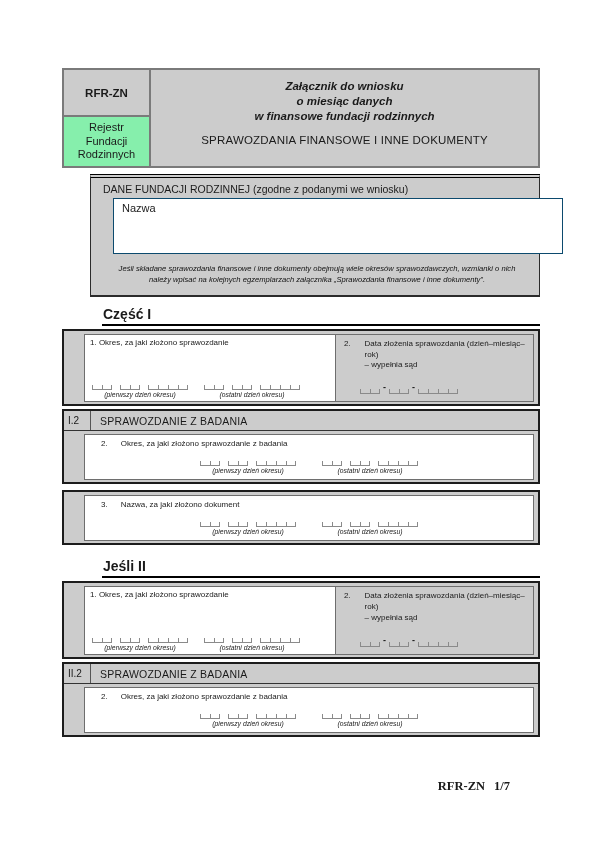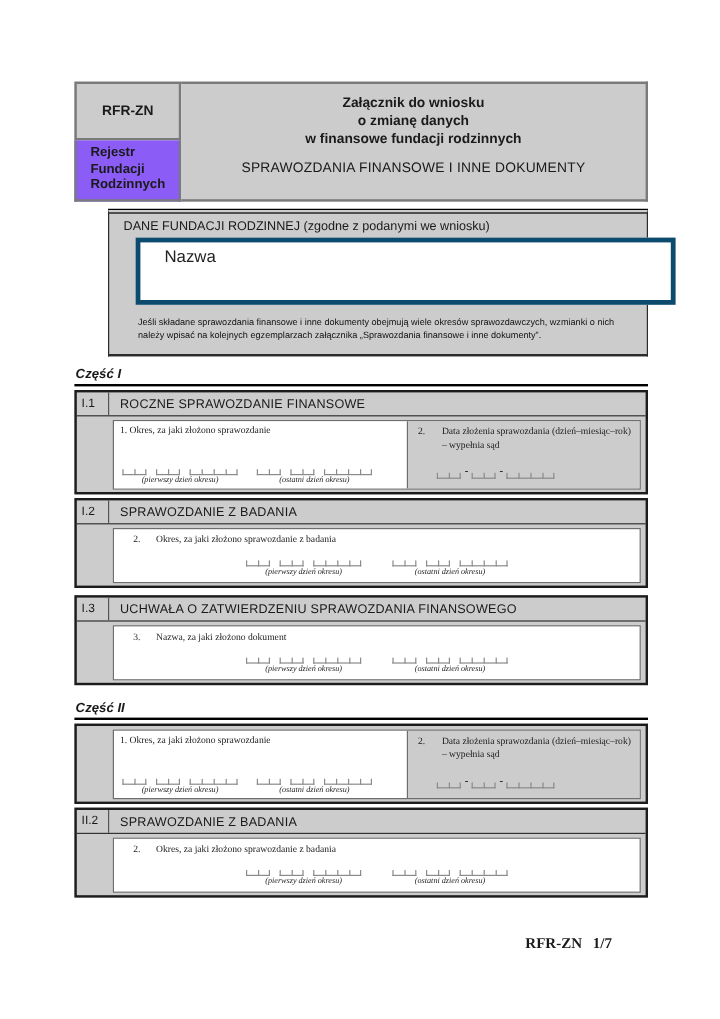--- a/index.html
+++ b/index.html
@@ -12,65 +12,65 @@
 
   
   .header { display:flex; height:100px; }
   .h-left { width:89px; display:flex; flex-direction:column; }
   .h-code {
     height:49px; background:var(--gray); border:2px solid #7a7a7a;
     display:flex; align-items:center; justify-content:center;
     font-weight:bold; font-size:11.5px;
   }
   .h-reg {
-    flex:1; background:#8b5cf6; border:2px solid #7a7a7a; border-top:none;
-    display:flex; align-items:center; justify-content:center; 
-    font-weight:bold; font-size:11px; line-height:1.25;
+    flex:1; background:#86efac; border:2px solid #7a7a7a; border-top:none;
+    display:flex; align-items:center; justify-content:center; text-align:center;
+    font-weight:normal; font-size:11px; line-height:1.25;
   }
   .h-right {
     flex:1; background:var(--gray); border:2px solid #7a7a7a; border-left:none;
     text-align:center; padding:9px 8px 0;
   }
-  .h-title { font-weight:bold; font-size:11.5px; line-height:1.3; }
+  .h-title { font-weight:bold; font-size:11.5px; line-height:1.3;font-style:italic; }
   .h-sub { font-weight:normal; font-size:11.5px; margin-top:10px; letter-spacing:.2px; }
 
   
   .dane {
     margin-top:6px; background:var(--gray);
     border:1px solid #2b2b2b; border-top:4px double #000; border-bottom:2px solid #2b2b2b;
     padding:3px 0 9px;
     margin-left:28px;
   }
   .dane-title { font-size:10.5px; padding:2px 12px 3px; }
   .nazwa-box {
     margin-left:22px; width:450px; height:56px; background:#fff;
-    border:4px solid #0c4a6e; padding:3px 20px; font-size:14px; color:#222;
+    border:1px solid #0c4a6e; padding:3px 8px; font-size:11px; color:#222;
   }
   .dane-note {
-    font-size:7.6px; line-height:1.5;
-    margin:9px 20px 0 24px; color:#111;
+    font-style:italic; font-size:7.6px; line-height:1.5;
+    margin:9px 20px 0 24px; color:#111;text-align:center;
   }
 
   
   .part-heading {
     margin-top:9px; padding:0 0 2px 1px; border-bottom:2px solid #000;
-    font-weight:bold; font-style:italic; font-size:11px;
+    font-weight:bold; font-size:14px;margin-left:40px;
   }
   .part-heading.second { margin-top:13px; }
 
   
   .sec { margin-top:3px; background:var(--gray); border:2px solid #1c1c1c; }
   .sec.gap6 { margin-top:6px; }
   .sec-head { display:flex; align-items:stretch; border-bottom:1px solid #333; }
   .sec-id {
     width:27px; flex:0 0 27px; padding:4px 0 3px 4px; font-size:10px;
     border-right:1px solid #555;
   }
   .sec-title { padding:4px 4px 3px 9px; font-size:10.5px; letter-spacing:.2px; }
-  .sec-body { padding:3px 4px 2px 30px;font-family:Liberation Serif, serif; }
+  .sec-body { padding:3px 4px 2px 20px; }
 
   .field-box { background:#fff; border:1px solid #6e6e6e; }
   .split { display:flex; background:transparent; }
   .split .period-cell { width:56%; background:#fff; border-right:1px solid #6e6e6e; }
   .split .court-cell { width:44%; background:var(--gray); }
 
   .period-cell {
     display:flex; flex-direction:column; justify-content:space-between;
     min-height:56px; padding:3px 4px 2px 5px;
   }
@@ -114,229 +114,36 @@
         <div>
           <div>Rejestr</div>
           <div>Fundacji</div>
           <div>Rodzinnych</div>
         </div>
       </div>
     </div>
     <div class="h-right">
       <div class="h-title">
         <div>Załącznik do wniosku</div>
-        <div>o zmianę danych</div>
+        <div>o miesiąc danych</div>
         <div>w finansowe fundacji rodzinnych</div>
       </div>
       <div class="h-sub">SPRAWOZDANIA FINANSOWE I INNE DOKUMENTY</div>
     </div>
   </div>
 
   <div class="dane">
     <div class="dane-title">DANE FUNDACJI RODZINNEJ (zgodne z podanymi we wniosku)</div>
     <div class="nazwa-box">
       <span>Nazwa</span>
     </div>
     <div class="dane-note">Jeśli składane sprawozdania finansowe i inne dokumenty obejmują wiele okresów sprawozdawczych, wzmianki o nich należy wpisać na kolejnych egzemplarzach załącznika „Sprawozdania finansowe i inne dokumenty”.</div>
   </div>
 
   <div class="part-heading">Część I</div>
-
-  <div class="sec">
-    <div class="sec-head">
-      <div class="sec-id">I.1</div>
-      <div class="sec-title">ROCZNE SPRAWOZDANIE FINANSOWE</div>
-    </div>
-    <div class="sec-body">
-      <div class="field-box split">
-        <div class="period-cell">
-          <div class="field-label">1. Okres, za jaki złożono sprawozdanie</div>
-          <div class="period-row">
-            <div class="date-group">
-              <div class="combs">
-                <span class="comb">
-                    <span class="c"></span>
-                    <span class="c"></span>
-                  </span>
-                <span class="comb">
-                    <span class="c"></span>
-                    <span class="c"></span>
-                  </span>
-                <span class="comb">
-                    <span class="c"></span>
-                    <span class="c"></span>
-                    <span class="c"></span>
-                    <span class="c"></span>
-                  </span>
-              </div>
-              <div class="caption">(pierwszy dzień okresu)</div>
-            </div>
-            <div class="date-group">
-              <div class="combs">
-                <span class="comb">
-                    <span class="c"></span>
-                    <span class="c"></span>
-                  </span>
-                <span class="comb">
-                    <span class="c"></span>
-                    <span class="c"></span>
-                  </span>
-                <span class="comb">
-                    <span class="c"></span>
-                    <span class="c"></span>
-                    <span class="c"></span>
-                    <span class="c"></span>
-                  </span>
-              </div>
-              <div class="caption">(ostatni dzień okresu)</div>
-            </div>
-          </div>
-        </div>
-        <div class="court-cell">
-          <div class="court-label">
-            <span>2.</span>
-            <span>
-              <span>Data złożenia sprawozdania (dzień–miesiąc–rok)</span><br>
-              <span>– wypełnia sąd</span>
-            </span>
-          </div>
-          <div class="court-combs">
-            <span class="comb">
-                <span class="c"></span>
-                <span class="c"></span>
-              </span>
-            <span class="dash">-</span>
-            <span class="comb">
-                <span class="c"></span>
-                <span class="c"></span>
-              </span>
-            <span class="dash">-</span>
-            <span class="comb">
-                <span class="c"></span>
-                <span class="c"></span>
-                <span class="c"></span>
-                <span class="c"></span>
-              </span>
-          </div>
-        </div>
-      </div>
-    </div>
-  </div>
-
-  <div class="sec">
-    <div class="sec-head">
-      <div class="sec-id">I.2</div>
-      <div class="sec-title">SPRAWOZDANIE Z BADANIA</div>
-    </div>
-    <div class="sec-body">
-      <div class="field-box full">
-        <div class="fw-label">
-          <span>2.</span>
-          <span>Okres, za jaki złożono sprawozdanie z badania</span>
-        </div>
-        <div class="period-row centered">
-          <div class="date-group">
-            <div class="combs">
-              <span class="comb">
-                  <span class="c"></span>
-                  <span class="c"></span>
-                </span>
-              <span class="comb">
-                  <span class="c"></span>
-                  <span class="c"></span>
-                </span>
-              <span class="comb">
-                  <span class="c"></span>
-                  <span class="c"></span>
-                  <span class="c"></span>
-                  <span class="c"></span>
-                </span>
-            </div>
-            <div class="caption">(pierwszy dzień okresu)</div>
-          </div>
-          <div class="date-group">
-            <div class="combs">
-              <span class="comb">
-                  <span class="c"></span>
-                  <span class="c"></span>
-                </span>
-              <span class="comb">
-                  <span class="c"></span>
-                  <span class="c"></span>
-                </span>
-              <span class="comb">
-                  <span class="c"></span>
-                  <span class="c"></span>
-                  <span class="c"></span>
-                  <span class="c"></span>
-                </span>
-            </div>
-            <div class="caption">(ostatni dzień okresu)</div>
-          </div>
-        </div>
-      </div>
-    </div>
-  </div>
-
-  <div class="sec gap6">
-    <div class="sec-head">
-      <div class="sec-id">I.3</div>
-      <div class="sec-title">UCHWAŁA O ZATWIERDZENIU SPRAWOZDANIA FINANSOWEGO</div>
-    </div>
-    <div class="sec-body">
-      <div class="field-box full">
-        <div class="fw-label">
-          <span>3.</span>
-          <span>Nazwa, za jaki złożono dokument</span>
-        </div>
-        <div class="period-row centered">
-          <div class="date-group">
-            <div class="combs">
-              <span class="comb">
-                  <span class="c"></span>
-                  <span class="c"></span>
-                </span>
-              <span class="comb">
-                  <span class="c"></span>
-                  <span class="c"></span>
-                </span>
-              <span class="comb">
-                  <span class="c"></span>
-                  <span class="c"></span>
-                  <span class="c"></span>
-                  <span class="c"></span>
-                </span>
-            </div>
-            <div class="caption">(pierwszy dzień okresu)</div>
-          </div>
-          <div class="date-group">
-            <div class="combs">
-              <span class="comb">
-                  <span class="c"></span>
-                  <span class="c"></span>
-                </span>
-              <span class="comb">
-                  <span class="c"></span>
-                  <span class="c"></span>
-                </span>
-              <span class="comb">
-                  <span class="c"></span>
-                  <span class="c"></span>
-                  <span class="c"></span>
-                  <span class="c"></span>
-                </span>
-            </div>
-            <div class="caption">(ostatni dzień okresu)</div>
-          </div>
-        </div>
-      </div>
-    </div>
-  </div>
-
-  <div class="part-heading second">Część II</div>
 
   <div class="sec">
     <div class="sec-body">
       <div class="field-box split">
         <div class="period-cell">
           <div class="field-label">1. Okres, za jaki złożono sprawozdanie</div>
           <div class="period-row">
             <div class="date-group">
               <div class="combs">
                 <span class="comb">
@@ -403,21 +210,21 @@
                 <span class="c"></span>
               </span>
           </div>
         </div>
       </div>
     </div>
   </div>
 
   <div class="sec">
     <div class="sec-head">
-      <div class="sec-id">II.2</div>
+      <div class="sec-id">I.2</div>
       <div class="sec-title">SPRAWOZDANIE Z BADANIA</div>
     </div>
     <div class="sec-body">
       <div class="field-box full">
         <div class="fw-label">
           <span>2.</span>
           <span>Okres, za jaki złożono sprawozdanie z badania</span>
         </div>
         <div class="period-row centered">
           <div class="date-group">
@@ -456,18 +263,203 @@
                   <span class="c"></span>
                 </span>
             </div>
             <div class="caption">(ostatni dzień okresu)</div>
           </div>
         </div>
       </div>
     </div>
   </div>
 
+  <div class="sec gap6">
+    <div class="sec-body">
+      <div class="field-box full">
+        <div class="fw-label">
+          <span>3.</span>
+          <span>Nazwa, za jaki złożono dokument</span>
+        </div>
+        <div class="period-row centered">
+          <div class="date-group">
+            <div class="combs">
+              <span class="comb">
+                  <span class="c"></span>
+                  <span class="c"></span>
+                </span>
+              <span class="comb">
+                  <span class="c"></span>
+                  <span class="c"></span>
+                </span>
+              <span class="comb">
+                  <span class="c"></span>
+                  <span class="c"></span>
+                  <span class="c"></span>
+                  <span class="c"></span>
+                </span>
+            </div>
+            <div class="caption">(pierwszy dzień okresu)</div>
+          </div>
+          <div class="date-group">
+            <div class="combs">
+              <span class="comb">
+                  <span class="c"></span>
+                  <span class="c"></span>
+                </span>
+              <span class="comb">
+                  <span class="c"></span>
+                  <span class="c"></span>
+                </span>
+              <span class="comb">
+                  <span class="c"></span>
+                  <span class="c"></span>
+                  <span class="c"></span>
+                  <span class="c"></span>
+                </span>
+            </div>
+            <div class="caption">(ostatni dzień okresu)</div>
+          </div>
+        </div>
+      </div>
+    </div>
+  </div>
+
+  <div class="part-heading second">Jeśli II</div>
+
+  <div class="sec">
+    <div class="sec-body">
+      <div class="field-box split">
+        <div class="period-cell">
+          <div class="field-label">1. Okres, za jaki złożono sprawozdanie</div>
+          <div class="period-row">
+            <div class="date-group">
+              <div class="combs">
+                <span class="comb">
+                    <span class="c"></span>
+                    <span class="c"></span>
+                  </span>
+                <span class="comb">
+                    <span class="c"></span>
+                    <span class="c"></span>
+                  </span>
+                <span class="comb">
+                    <span class="c"></span>
+                    <span class="c"></span>
+                    <span class="c"></span>
+                    <span class="c"></span>
+                  </span>
+              </div>
+              <div class="caption">(pierwszy dzień okresu)</div>
+            </div>
+            <div class="date-group">
+              <div class="combs">
+                <span class="comb">
+                    <span class="c"></span>
+                    <span class="c"></span>
+                  </span>
+                <span class="comb">
+                    <span class="c"></span>
+                    <span class="c"></span>
+                  </span>
+                <span class="comb">
+                    <span class="c"></span>
+                    <span class="c"></span>
+                    <span class="c"></span>
+                    <span class="c"></span>
+                  </span>
+              </div>
+              <div class="caption">(ostatni dzień okresu)</div>
+            </div>
+          </div>
+        </div>
+        <div class="court-cell">
+          <div class="court-label">
+            <span>2.</span>
+            <span>
+              <span>Data złożenia sprawozdania (dzień–miesiąc–rok)</span><br>
+              <span>– wypełnia sąd</span>
+            </span>
+          </div>
+          <div class="court-combs">
+            <span class="comb">
+                <span class="c"></span>
+                <span class="c"></span>
+              </span>
+            <span class="dash">-</span>
+            <span class="comb">
+                <span class="c"></span>
+                <span class="c"></span>
+              </span>
+            <span class="dash">-</span>
+            <span class="comb">
+                <span class="c"></span>
+                <span class="c"></span>
+                <span class="c"></span>
+                <span class="c"></span>
+              </span>
+          </div>
+        </div>
+      </div>
+    </div>
+  </div>
+
+  <div class="sec">
+    <div class="sec-head">
+      <div class="sec-id">II.2</div>
+      <div class="sec-title">SPRAWOZDANIE Z BADANIA</div>
+    </div>
+    <div class="sec-body">
+      <div class="field-box full">
+        <div class="fw-label">
+          <span>2.</span>
+          <span>Okres, za jaki złożono sprawozdanie z badania</span>
+        </div>
+        <div class="period-row centered">
+          <div class="date-group">
+            <div class="combs">
+              <span class="comb">
+                  <span class="c"></span>
+                  <span class="c"></span>
+                </span>
+              <span class="comb">
+                  <span class="c"></span>
+                  <span class="c"></span>
+                </span>
+              <span class="comb">
+                  <span class="c"></span>
+                  <span class="c"></span>
+                  <span class="c"></span>
+                  <span class="c"></span>
+                </span>
+            </div>
+            <div class="caption">(pierwszy dzień okresu)</div>
+          </div>
+          <div class="date-group">
+            <div class="combs">
+              <span class="comb">
+                  <span class="c"></span>
+                  <span class="c"></span>
+                </span>
+              <span class="comb">
+                  <span class="c"></span>
+                  <span class="c"></span>
+                </span>
+              <span class="comb">
+                  <span class="c"></span>
+                  <span class="c"></span>
+                  <span class="c"></span>
+                  <span class="c"></span>
+                </span>
+            </div>
+            <div class="caption">(ostatni dzień okresu)</div>
+          </div>
+        </div>
+      </div>
+    </div>
+  </div>
+
 </div>
 
 <div class="page-footer">
   <span>RFR-ZN</span>
   <span>1/7</span>
 </div>
 
 </body></html>

